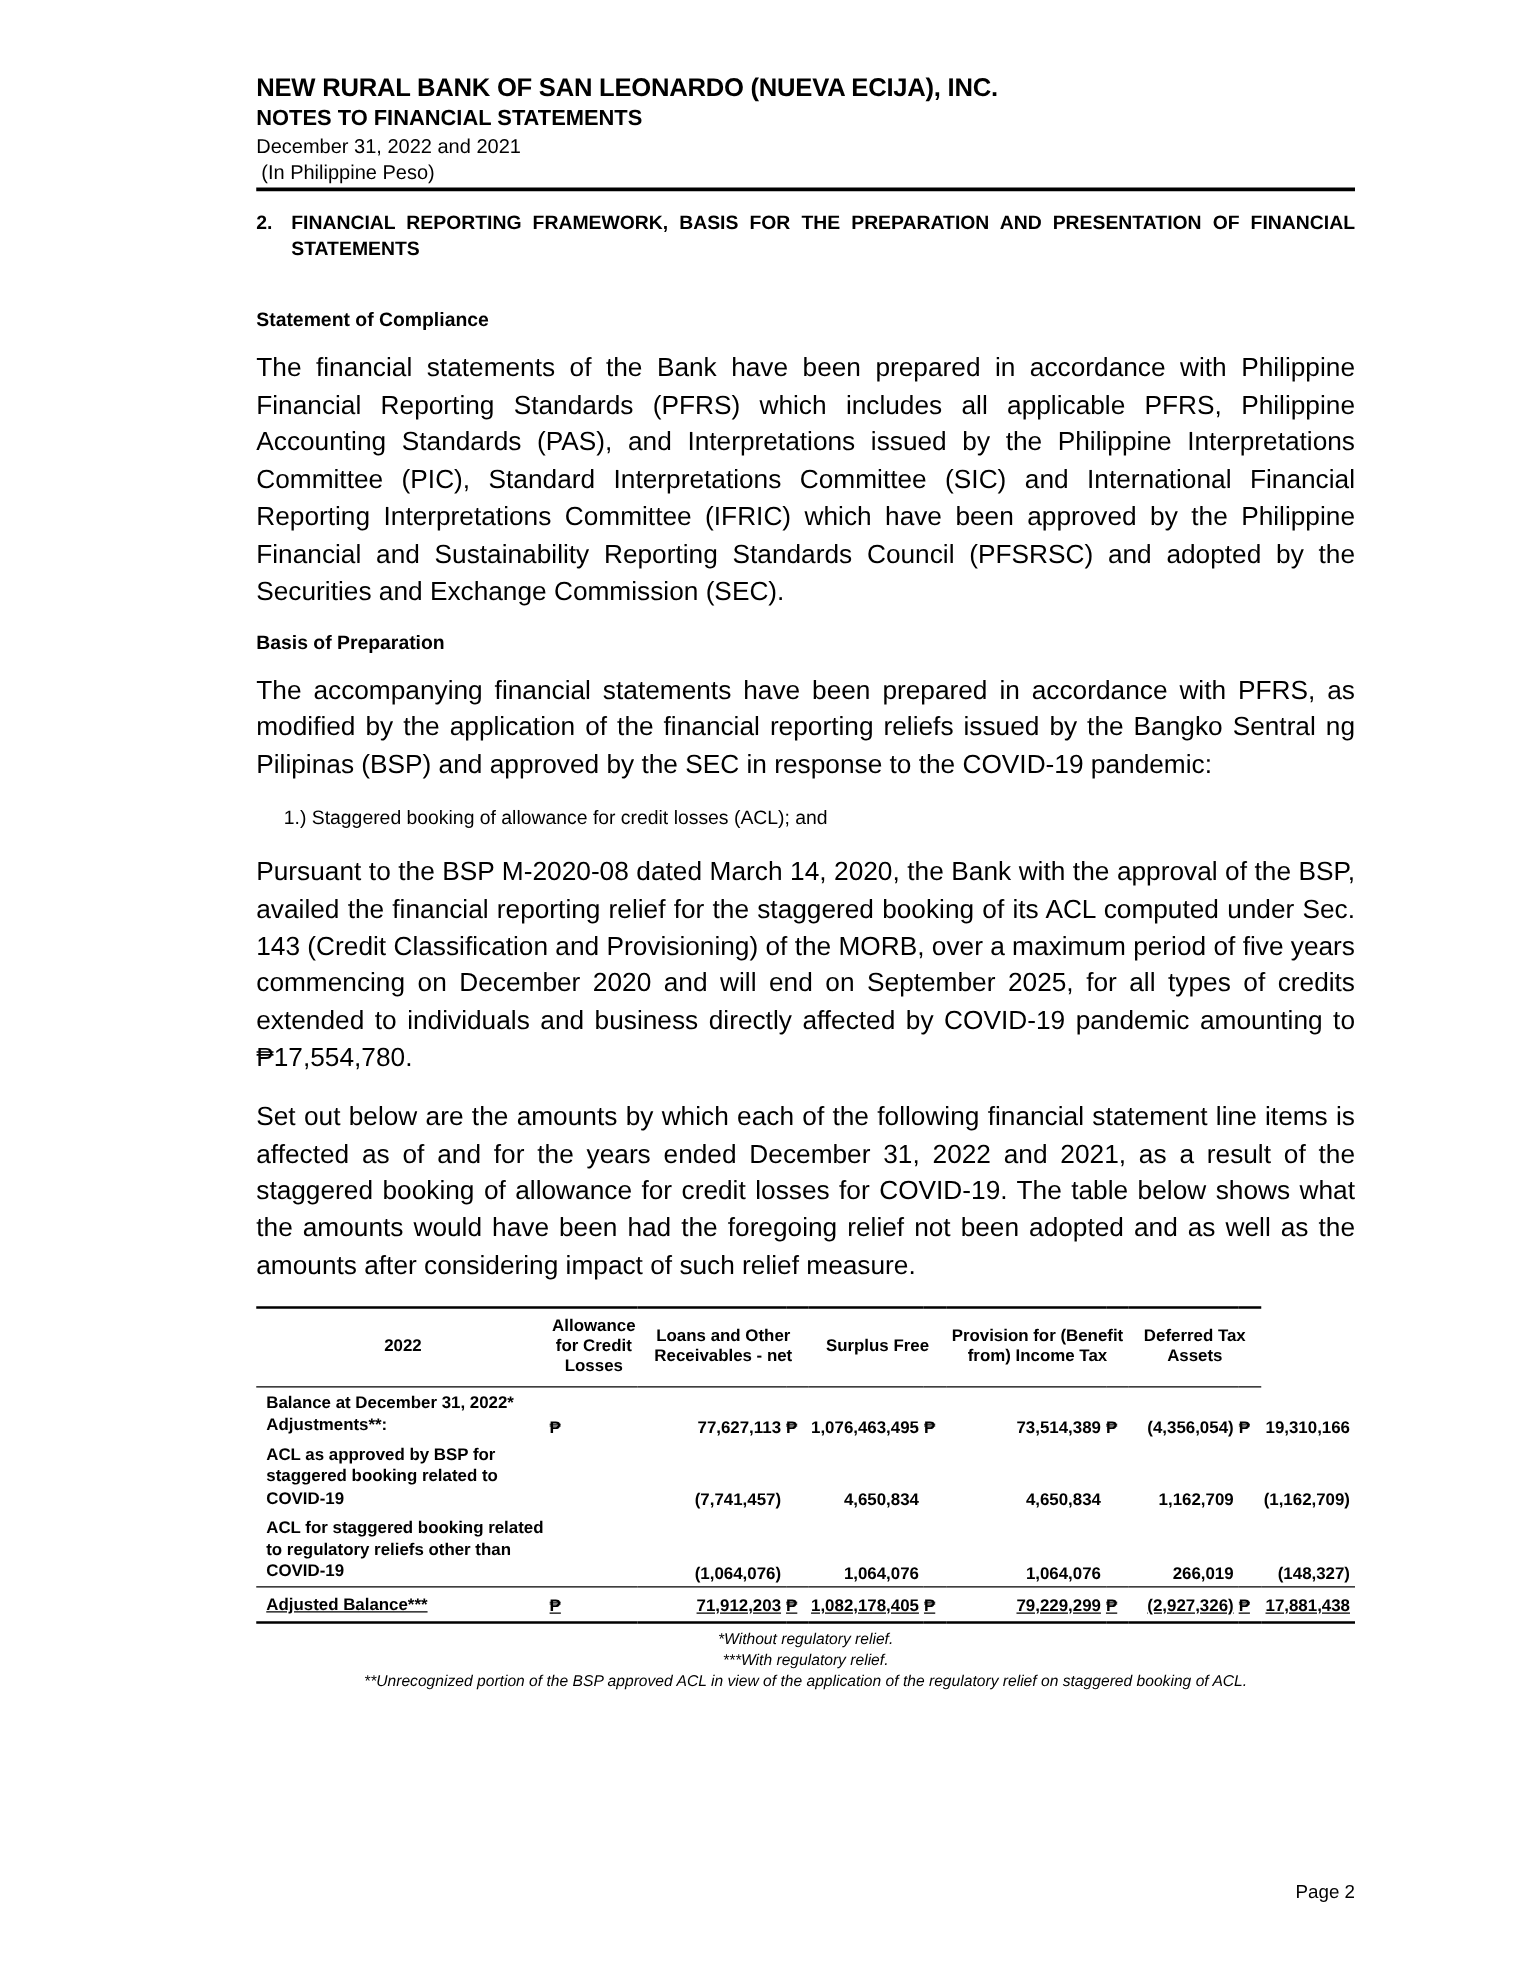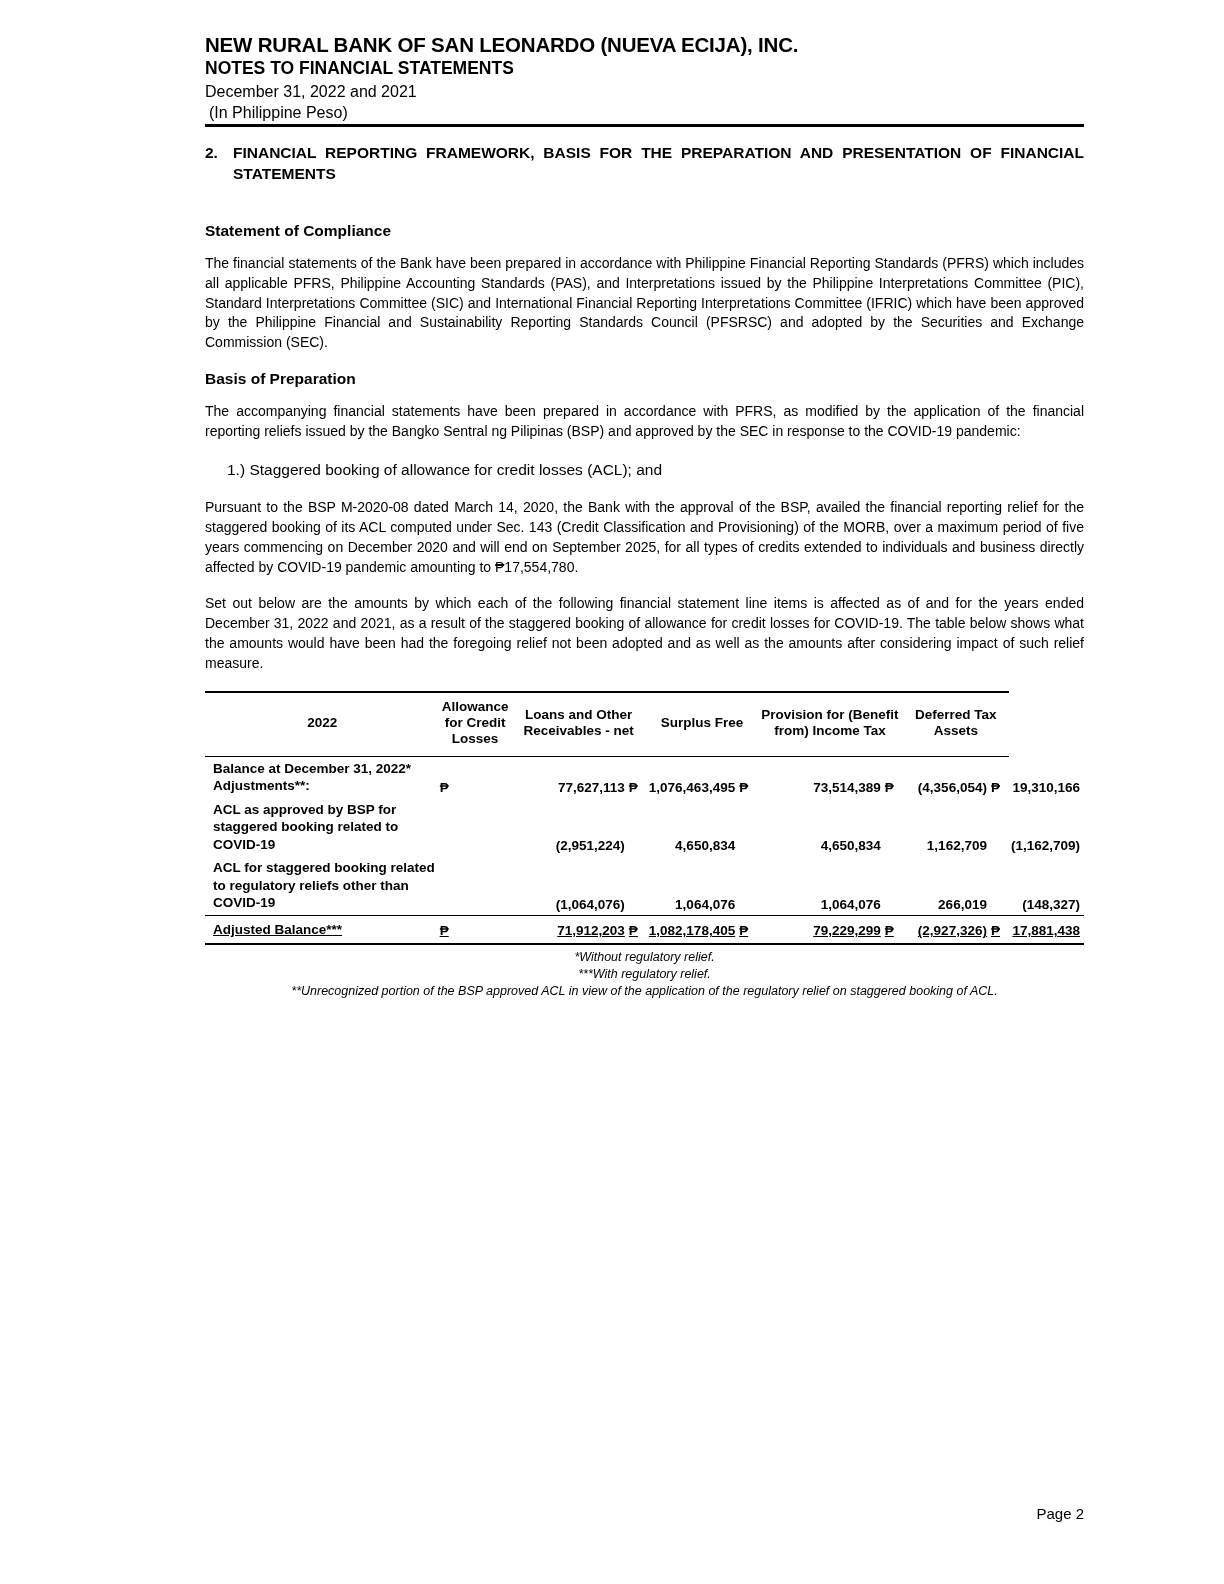--- a/index.html
+++ b/index.html
@@ -14,21 +14,21 @@
     color: #000000;
     position: relative;
     overflow: hidden;
   }
   .page {
     position: absolute;
     left: 0; top: 0;
     width: 1224px;
     height: 1584px;
     box-sizing: border-box;
-    padding: 32px 140px 0 205px;
+    padding: 58px 140px 0 205px;
   }
 
   
   .doc-header {
     margin-bottom: 0;
   }
   .bank-name {
     font-size: 20.5px;
     font-weight: bold;
     letter-spacing: -0.2px;
@@ -81,21 +81,21 @@
     content: "";
     display: inline-block;
     width: 100%;
   }
   .sec-head {
     font-size: 15.5px;
     font-weight: bold;
     margin: 0 0 14px 0;
   }
   p.para {
-    font-size: 14px;
+    font-size: 21px;
     line-height: 1.42;
     text-align: justify;
     margin: 0 0 17px 0;
   }
   .list {
     margin: 0 0 17px 0;
     padding-left: 22px;
   }
   .list-item {
     font-size: 15.5px;
@@ -234,21 +234,21 @@
           <td class="cur">₱</td>
           <td class="val">73,514,389</td>
           <td class="cur">₱</td>
           <td class="val">(4,356,054)</td>
           <td class="cur">₱</td>
           <td class="val">19,310,166</td>
         </tr>
         <tr>
           <td class="lbl" colspan="2">ACL as approved by BSP for staggered booking related to COVID-19</td>
           <td class="cur"></td>
-          <td class="val">(2,951,224)</td>
+          <td class="val">(7,741,457)</td>
           <td class="cur"></td>
           <td class="val">4,650,834</td>
           <td class="cur"></td>
           <td class="val">4,650,834</td>
           <td class="cur"></td>
           <td class="val">1,162,709</td>
           <td class="cur"></td>
           <td class="val">(1,162,709)</td>
         </tr>
         <tr>

